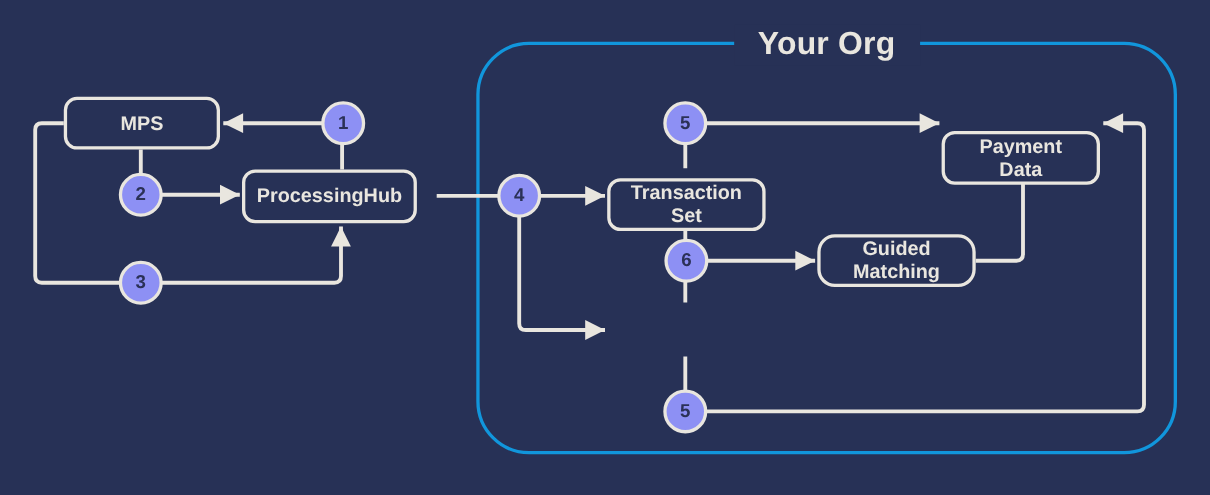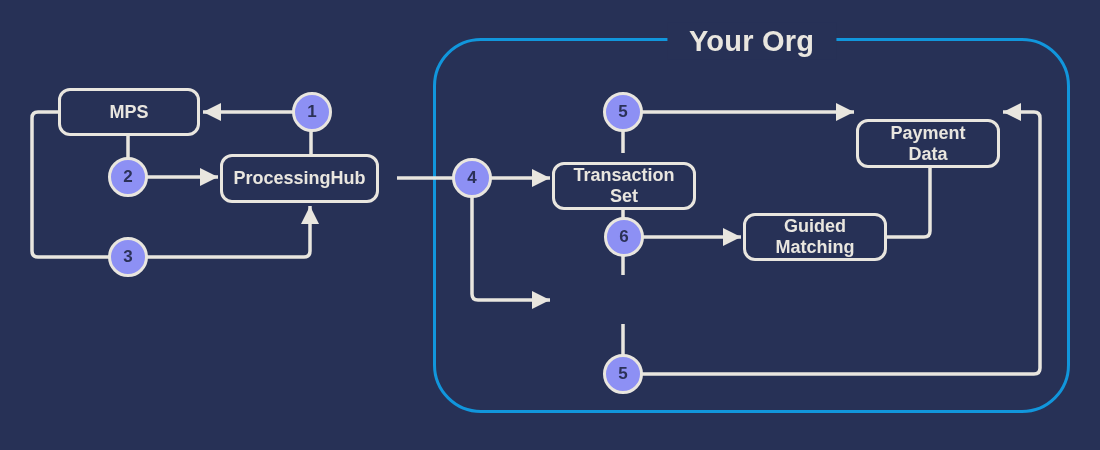--- a/index.html
+++ b/index.html
@@ -73,21 +73,21 @@
     font-size:18px;
     font-weight:bold;
     color:var(--node-text);
     line-height:21px;
     padding:0 10px;
   }
   .node-mps            {left:58px; top:88px; width:142px;height:48px;}
   .node-processing-hub {left:220px;top:154px;width:159px;height:49px;}
   .node-transaction-set{left:552px;top:162px;width:144px;height:48px;text-align:center;}
   .node-inbound-report {left:552px;top:275px;width:144px;height:49px;}
-  .node-guided-matching{left:743px;top:213px;width:144px;height:48px;}
+  .node-guided-matching{left:743px;top:213px;width:144px;height:48px;border-radius:16px;}
   .node-payment-data   {left:856px;top:88px; width:144px;height:49px;margin-top:31px;}
   
   .badge{
     position:absolute;
     width:40px;height:40px;
     box-sizing:border-box;
     border:3.5px solid var(--badge-border);
     border-radius:50%;
     background:var(--badge-fill);
     display:flex;align-items:center;justify-content:center;

